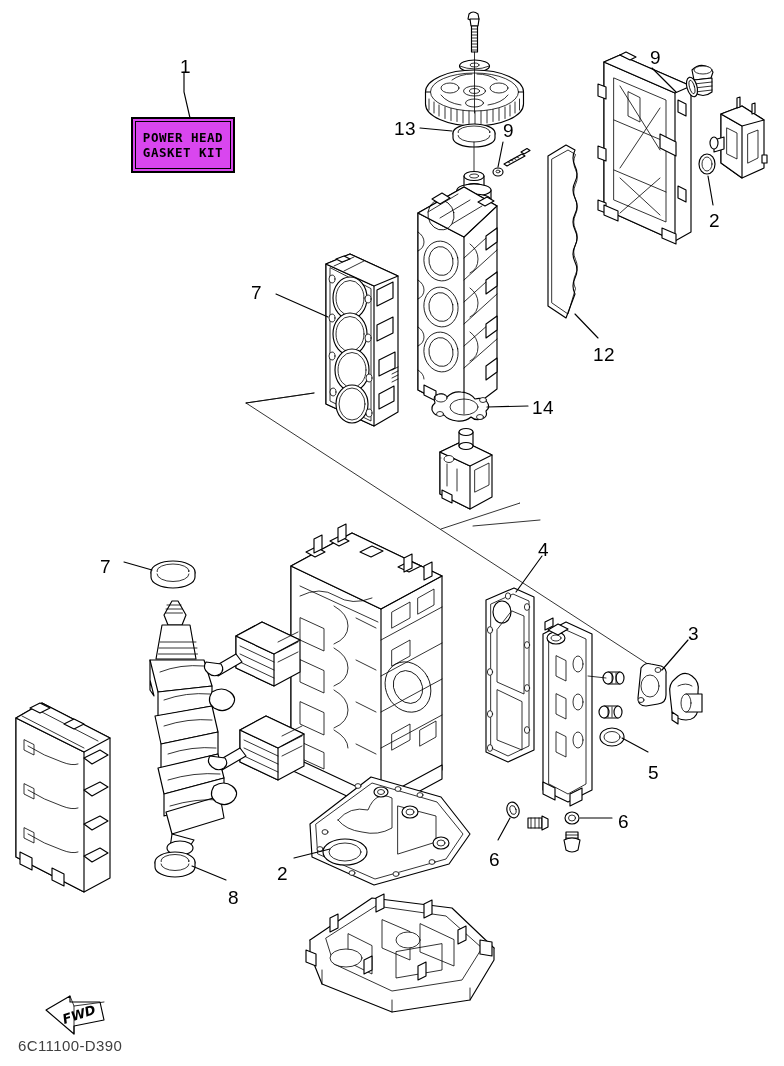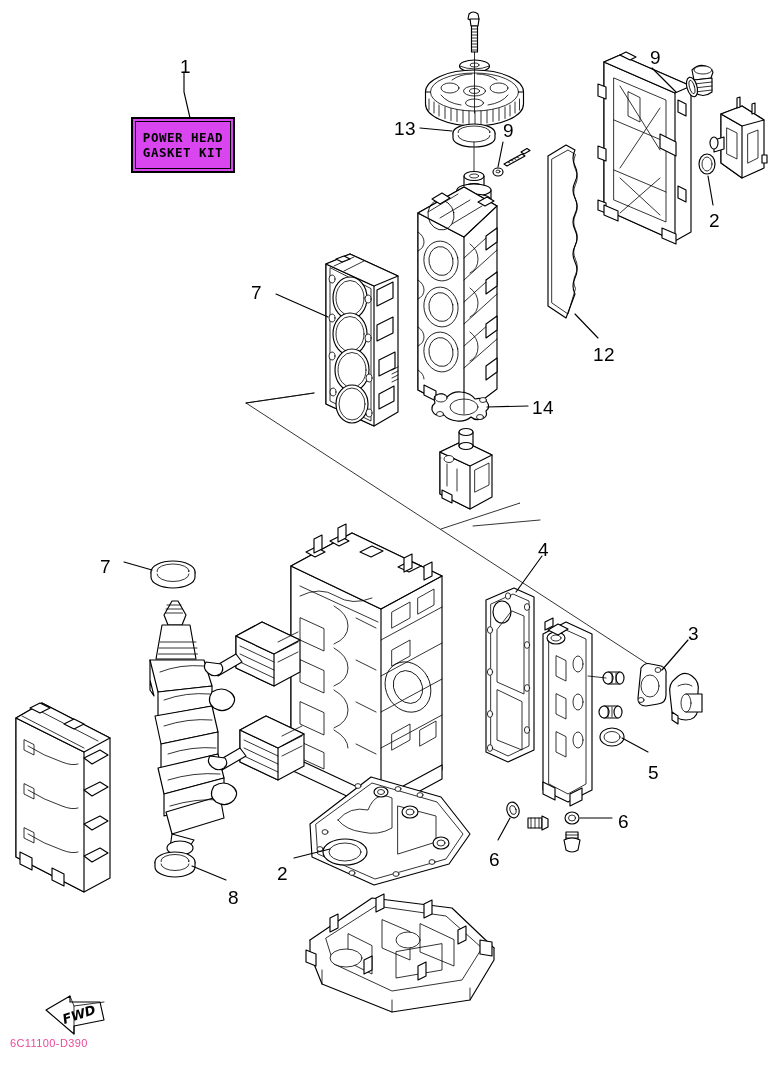--- a/index.html
+++ b/index.html
@@ -69,25 +69,25 @@
     font-weight:bold;
     font-style:italic;
     color:#000;
     transform:rotate(-18deg);
     letter-spacing:0px;
   }
 
   
   .drawno{
     position:absolute;
-    left:10px; top:1037px;
+    left:18px; top:1037px;
     font-family:"Liberation Sans", sans-serif;
-    font-size:11px;
+    font-size:15px;
     letter-spacing:0.4px;
-    color:#ec4899;
+    color:#404040;
   }
 </style>
 </head>
 <body>
 
 <div id="sheet">
 
   <svg id="art" viewBox="0 0 784 1066">
     <defs>
       <style>

